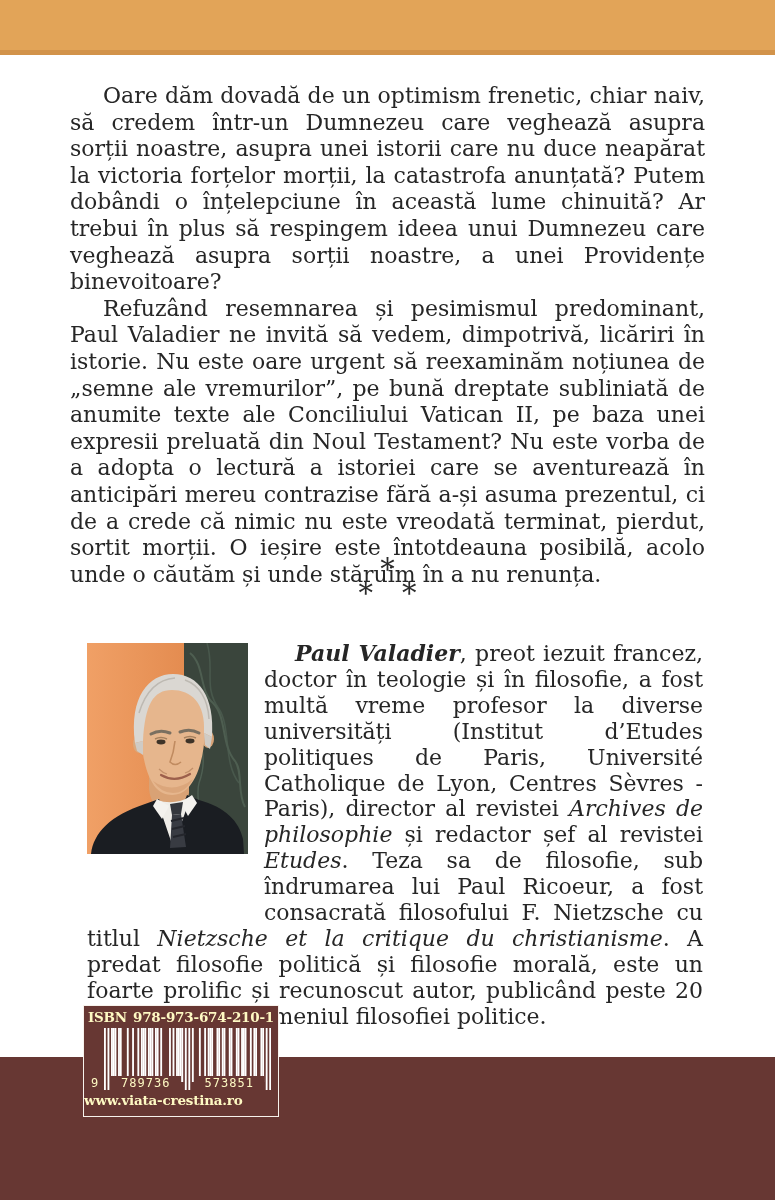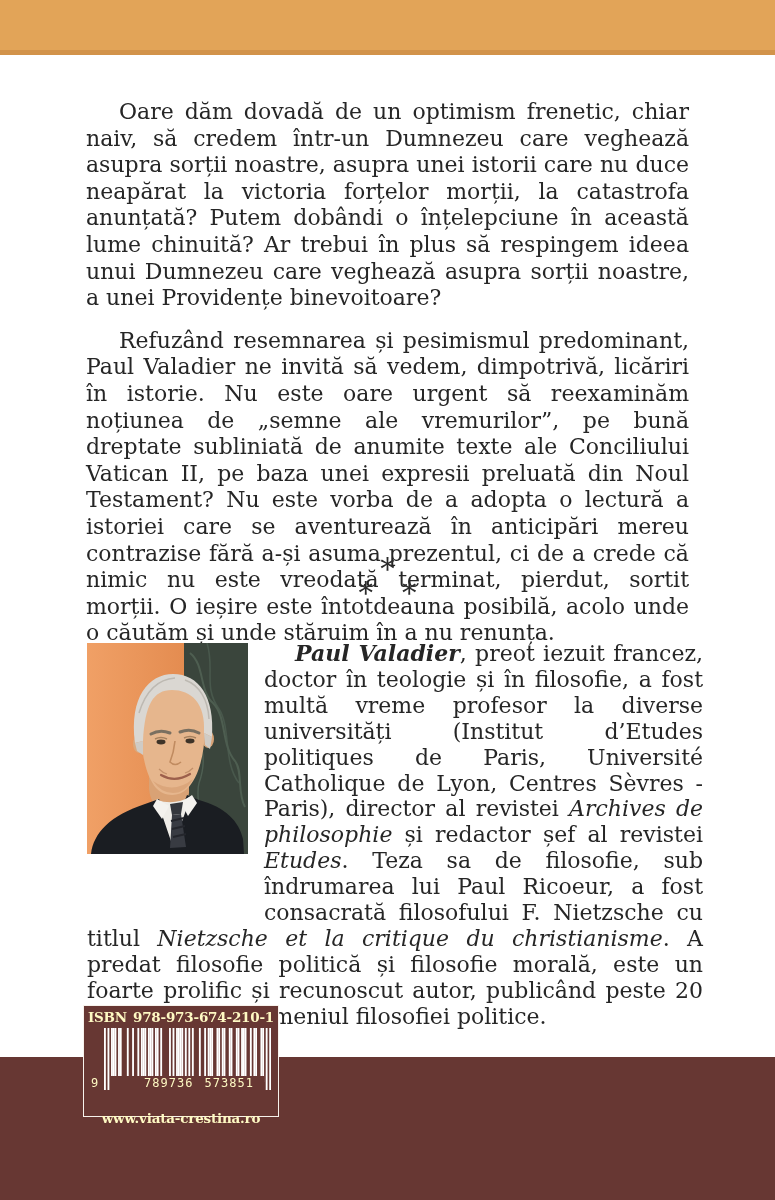--- a/index.html
+++ b/index.html
@@ -16,21 +16,21 @@
     position:absolute;left:0;top:0;width:775px;height:55px;
     background:#E2A458;
     box-shadow:inset 0 -5px 0 #D2934A;
   }
   
   .blurb{
     position:absolute;left:70px;top:83px;width:635px;
     font-size:22px;line-height:26.6px;
     text-align:justify;
   }
-  .blurb p{margin:16px;text-indent:33px;}
+  .blurb p{margin:0;text-indent:33px;}
   
   .separator{
     position:absolute;left:0;top:558px;width:775px;
     text-align:center;color:#2b2b2b;
   }
   .separator .row1{font-size:29px;line-height:22px;}
   .separator .row2{
     width:58px;margin:2px auto 0;display:flex;justify-content:space-between;
     font-size:29px;line-height:22px;
   }
@@ -79,24 +79,24 @@
     font-size:12px;line-height:13px;
   }
   .bars{flex:1 1 auto;position:relative;height:62px;}
   .bars svg{position:absolute;left:0;top:0;width:100%;height:100%;}
   .digit-group{
     position:absolute;bottom:0;height:14px;line-height:14px;
     background:#673733;
     font-family:"DejaVu Sans Mono",monospace;
     font-size:12px;letter-spacing:1px;text-align:center;
   }
-  .dg-left{left:4%;width:42%;padding-left:23px;}
+  .dg-left{left:4%;width:42%;}
   .dg-right{left:54%;width:42%;}
   .website{
-    margin-top:20px;text-align:center;font-weight:bold;
+    margin-top:2px;font-weight:bold;
     font-size:13.5px;letter-spacing:-0.2px;white-space:nowrap;
   }
 </style>
 </head>
 <body>
 
 <div id="cover">
 
   <div class="top-band"></div>
 

